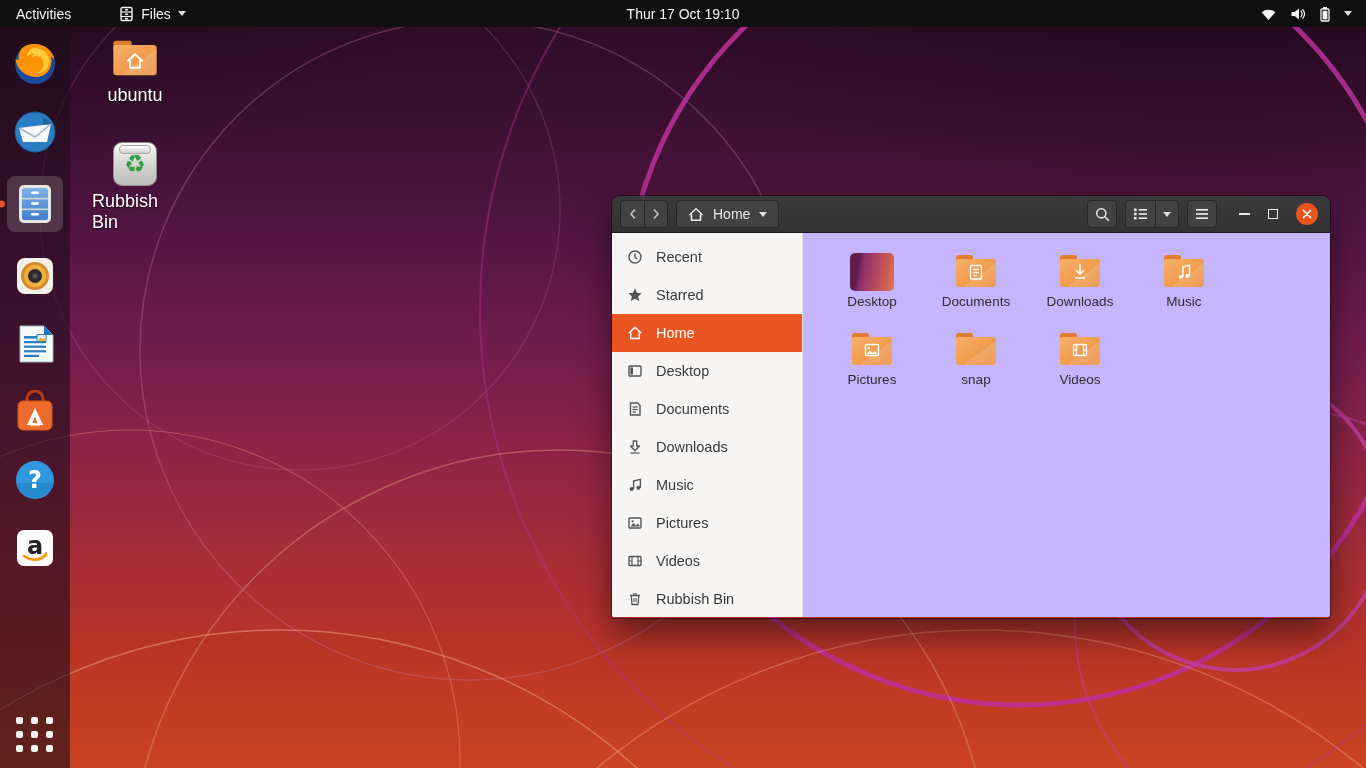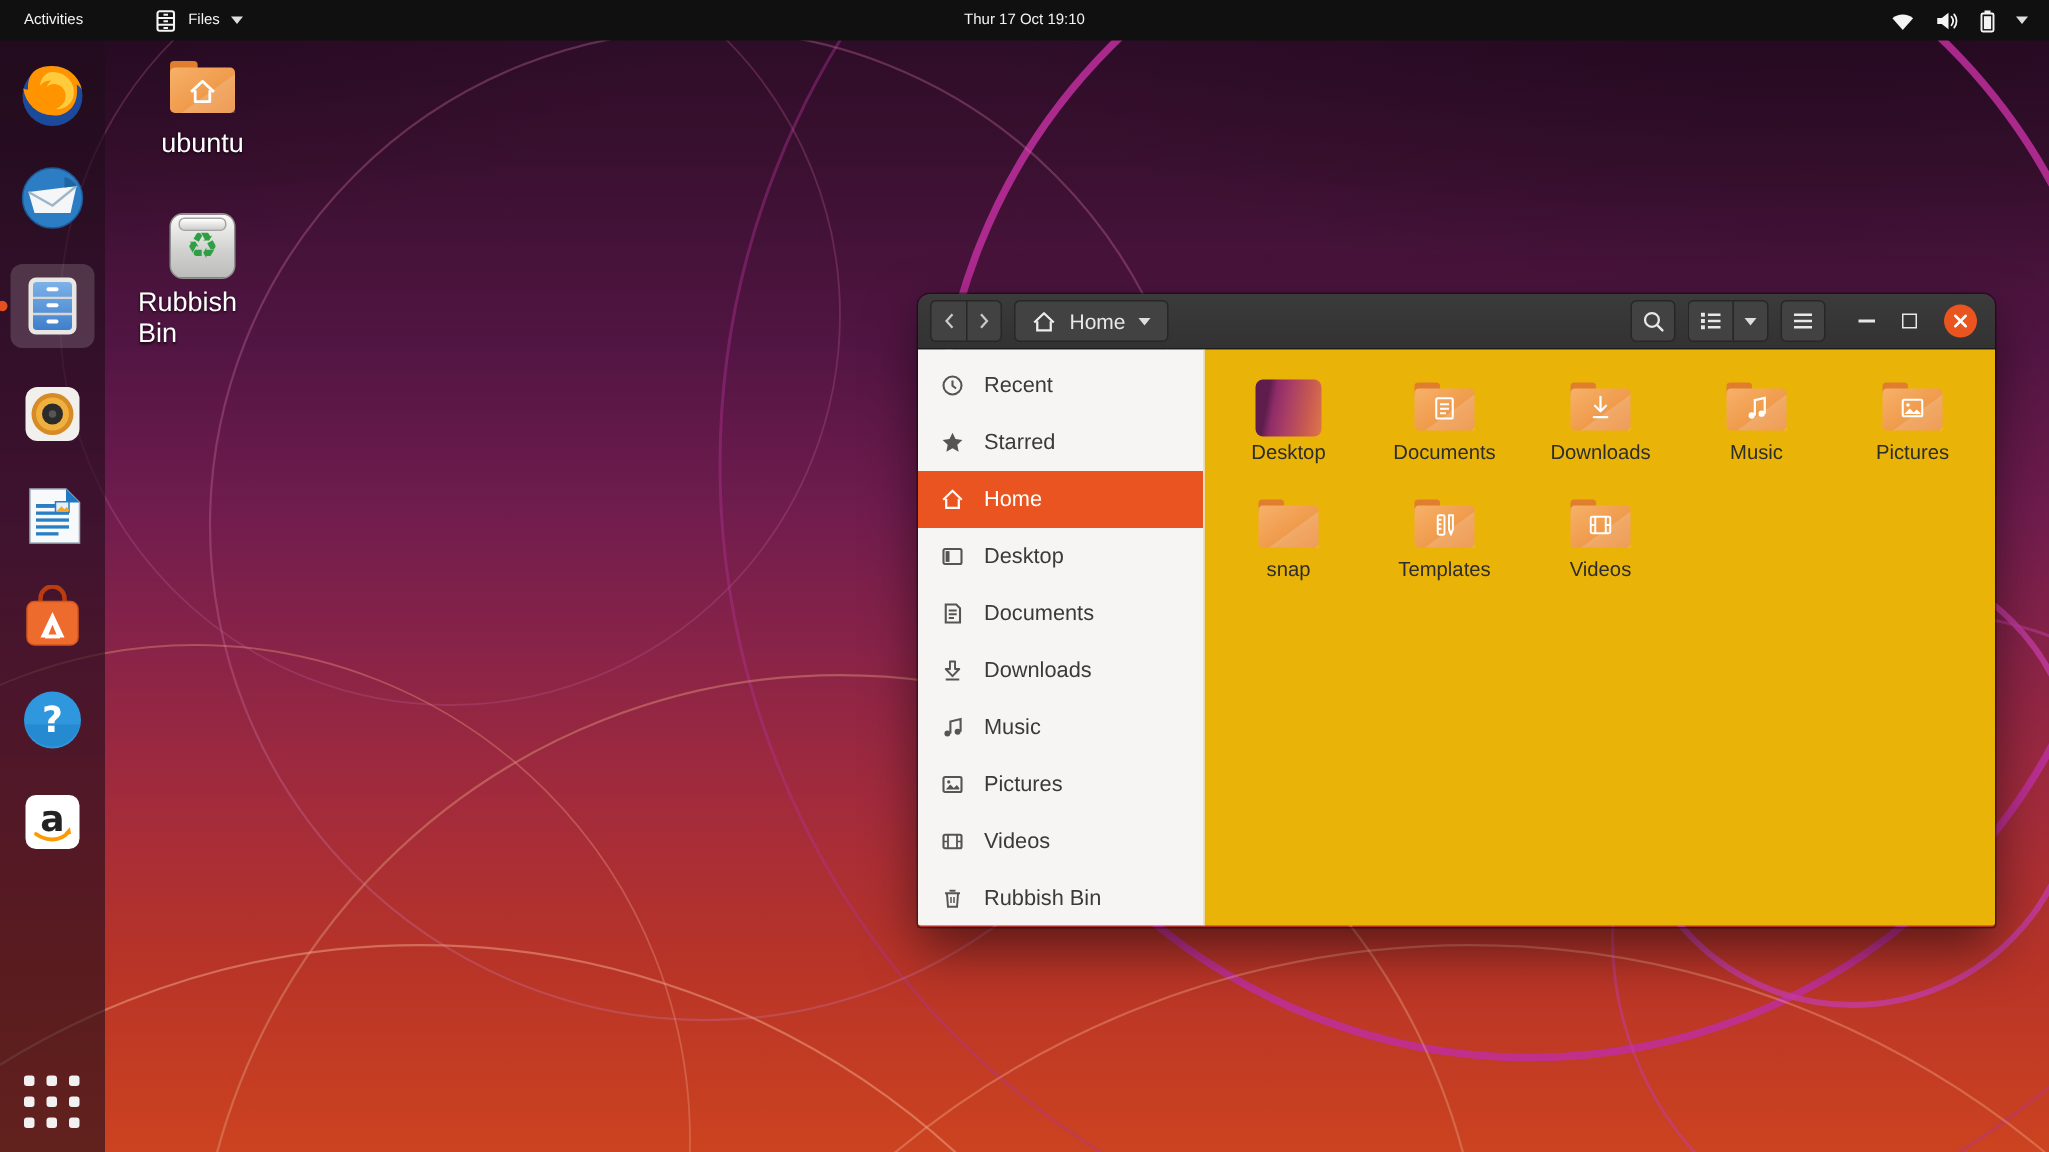--- a/index.html
+++ b/index.html
@@ -12,21 +12,21 @@
       radial-gradient(ellipse 60% 45% at 88% -5%, rgba(24,6,22,.55), transparent 70%),
       radial-gradient(ellipse 50% 40% at 0% -5%, rgba(24,6,22,.5), transparent 70%),
       linear-gradient(180deg,#2a0c26 0%,#3a1030 14%,#521543 30%,#6f1c4e 44%,
         #8c2447 58%,#a32b3b 70%,#b83427 84%,#cc4320 100%);
   }
   .wall-circles { position:absolute; inset:0; }
 
   
   .topbar { position:absolute; left:0; top:0; width:1366px; height:27px;
     background:#101010; color:#f4f4f4; display:flex; align-items:center;
-    font-size:10px; z-index:50; }
+    font-size:14px; z-index:50; }
   .tb-left { display:flex; align-items:center; }
   .tb-activities { padding:0 16px; height:27px; display:flex; align-items:center; }
   .tb-appmenu { display:flex; align-items:center; gap:7px; padding:0 10px;
     height:27px; margin-left:22px;text-align:center; }
   .tb-clock { position:absolute; left:0; right:0; text-align:center;
     pointer-events:none; }
   .tb-right { margin-left:auto; display:flex; align-items:center; gap:13px;
     padding-right:14px; z-index:2; }
   .caret { width:0; height:0; border-left:4.5px solid transparent;
     border-right:4.5px solid transparent; border-top:5.5px solid #dedede;
@@ -80,22 +80,22 @@
   .spacer { flex:1; }
   .sq-btn { width:30px; border-radius:4px; }
   .view-group .hb-btn:first-child { border-radius:4px 0 0 4px; border-right:none; }
   .view-group .hb-btn:last-child { width:24px; border-radius:0 4px 4px 0; }
   .win-ctrls { display:flex; align-items:center; gap:18px; margin:0 4px 0 14px; }
   .min-glyph { width:11px; height:2px; background:#e8e8e8; }
   .max-glyph { width:10px; height:10px; border:1.5px solid #e8e8e8; }
   .close-btn { width:22px; height:22px; border-radius:50%; background:#e9541f;
     display:flex; align-items:center; justify-content:center; }
 
-  .win-body { display:flex; height:384px; background:#eab308;
-    border-radius:0 0 2px 2px; overflow:hidden; }
+  .win-body { display:flex; height:384px; background:#c4b5fd;
+    border-radius:0 0 2px 2px; overflow:hidden;gap:13px; }
   .sidebar { width:191px; background:#f6f5f4; border-right:1px solid #e2e0de;
     padding-top:5px; }
   .side-row { height:38px; display:flex; align-items:center; gap:13px;
     padding-left:15px; font-size:14.5px; color:#3a3a3a; }
   .side-row svg { flex:0 0 auto; }
   .side-row.selected { background:#e95420; color:#fff; }
   .content { flex:1; padding:12px 0 0 4px; display:flex; flex-wrap:wrap;
     align-content:flex-start; }
   .file-item { width:104px; height:78px; display:flex; flex-direction:column;
     align-items:center; }
@@ -515,37 +515,20 @@
         <div class="ic">
           <svg width="48" height="40" viewBox="0 0 48 40">
             <rect x="4" y="4" width="17" height="10" rx="2.5" fill="#e07e2e"></rect>
             <rect x="4" y="8" width="40" height="28" rx="3" fill="url(#fg)"></rect>
             <path d="M44 12 v24 h-33 z" fill="rgba(255,255,255,.16)"></path>
           </svg>
         </div>
         <span class="lbl">snap</span>
       </div>
 
-      <div class="file-item">
-        <div class="ic">
-          <svg width="48" height="40" viewBox="0 0 48 40">
-            <rect x="4" y="4" width="17" height="10" rx="2.5" fill="#e07e2e"></rect>
-            <rect x="4" y="8" width="40" height="28" rx="3" fill="url(#fg)"></rect>
-            <path d="M44 12 v24 h-33 z" fill="rgba(255,255,255,.16)"></path>
-            <g fill="none" stroke="#fff" stroke-width="1.3">
-              <rect x="19.5" y="14.5" width="4.5" height="13" rx="1"></rect>
-              <line x1="19.5" y1="17.5" x2="22" y2="17.5"></line>
-              <line x1="19.5" y1="20.5" x2="22" y2="20.5"></line>
-              <line x1="19.5" y1="23.5" x2="22" y2="23.5"></line>
-              <path d="M27 14.5 v9.5 l1.3 3 1.3-3 v-9.5 z"></path>
-            </g>
-          </svg>
-        </div>
-        <span class="lbl">Templates</span>
-      </div>
 
       <div class="file-item">
         <div class="ic">
           <svg width="48" height="40" viewBox="0 0 48 40">
             <rect x="4" y="4" width="17" height="10" rx="2.5" fill="#e07e2e"></rect>
             <rect x="4" y="8" width="40" height="28" rx="3" fill="url(#fg)"></rect>
             <path d="M44 12 v24 h-33 z" fill="rgba(255,255,255,.16)"></path>
             <g fill="none" stroke="#fff" stroke-width="1.3">
               <rect x="17.5" y="15.5" width="13" height="11" rx="1"></rect>
               <line x1="20.5" y1="15.5" x2="20.5" y2="26.5"></line>

